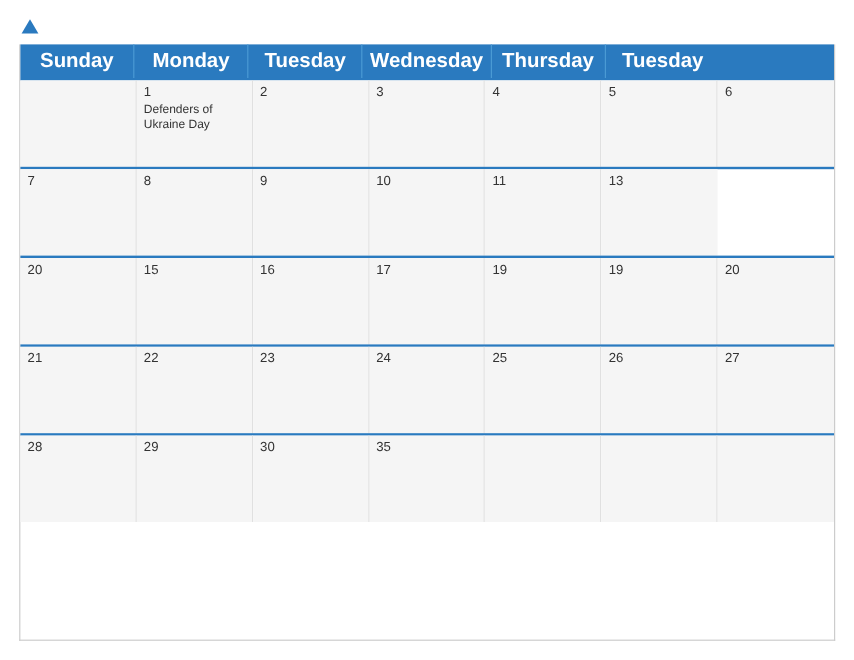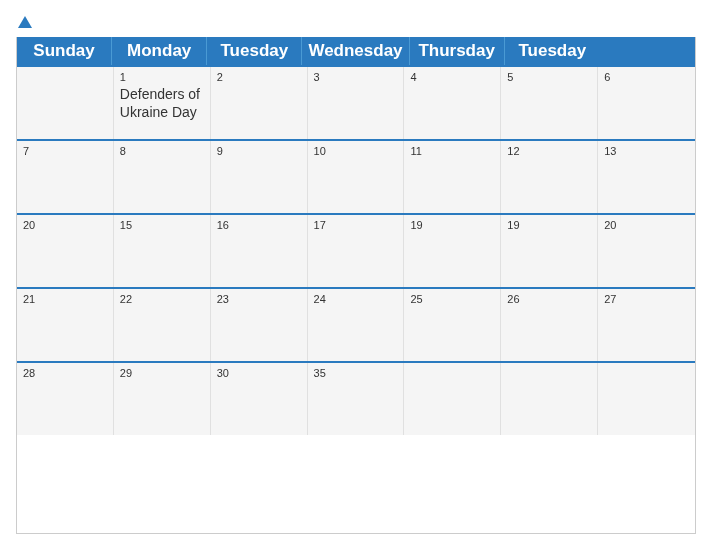--- a/index.html
+++ b/index.html
@@ -120,21 +120,21 @@
     }
 
     .day-number {
       font-size: 11px;
       color: #333;
       font-weight: normal;
       display: block;
     }
 
     .holiday-text {
-      font-size: 14px;
+      font-size: 10px;
       color: #333;
       margin-top: 2px;
       line-height: 1.3;
     }
   </style>
 </head>
 <body>
 
 <div class="header">
   <div class="logo">
@@ -190,23 +190,20 @@
         <div class="day-cell">
           <span class="day-number">9</span>
         </div>
         <div class="day-cell">
           <span class="day-number">10</span>
         </div>
         <div class="day-cell">
           <span class="day-number">11</span>
         </div>
         <div class="day-cell">
-          <span class="day-number">12</span>
-        </div>
-        <div class="day-cell">
           <span class="day-number">13</span>
         </div>
       </div>
       <div class="week-row">
         <div class="day-cell">
           <span class="day-number">20</span>
         </div>
         <div class="day-cell">
           <span class="day-number">15</span>
         </div>

